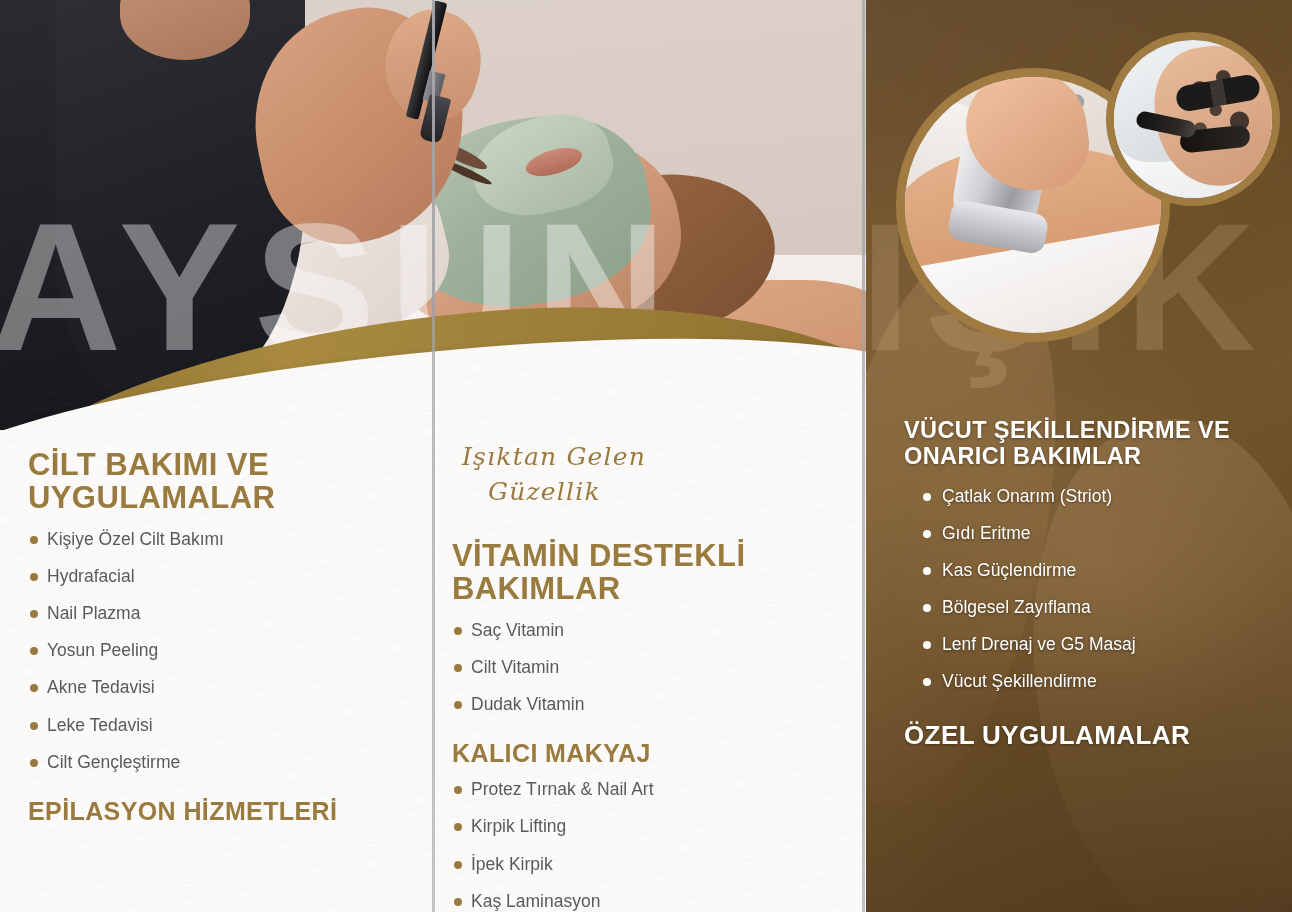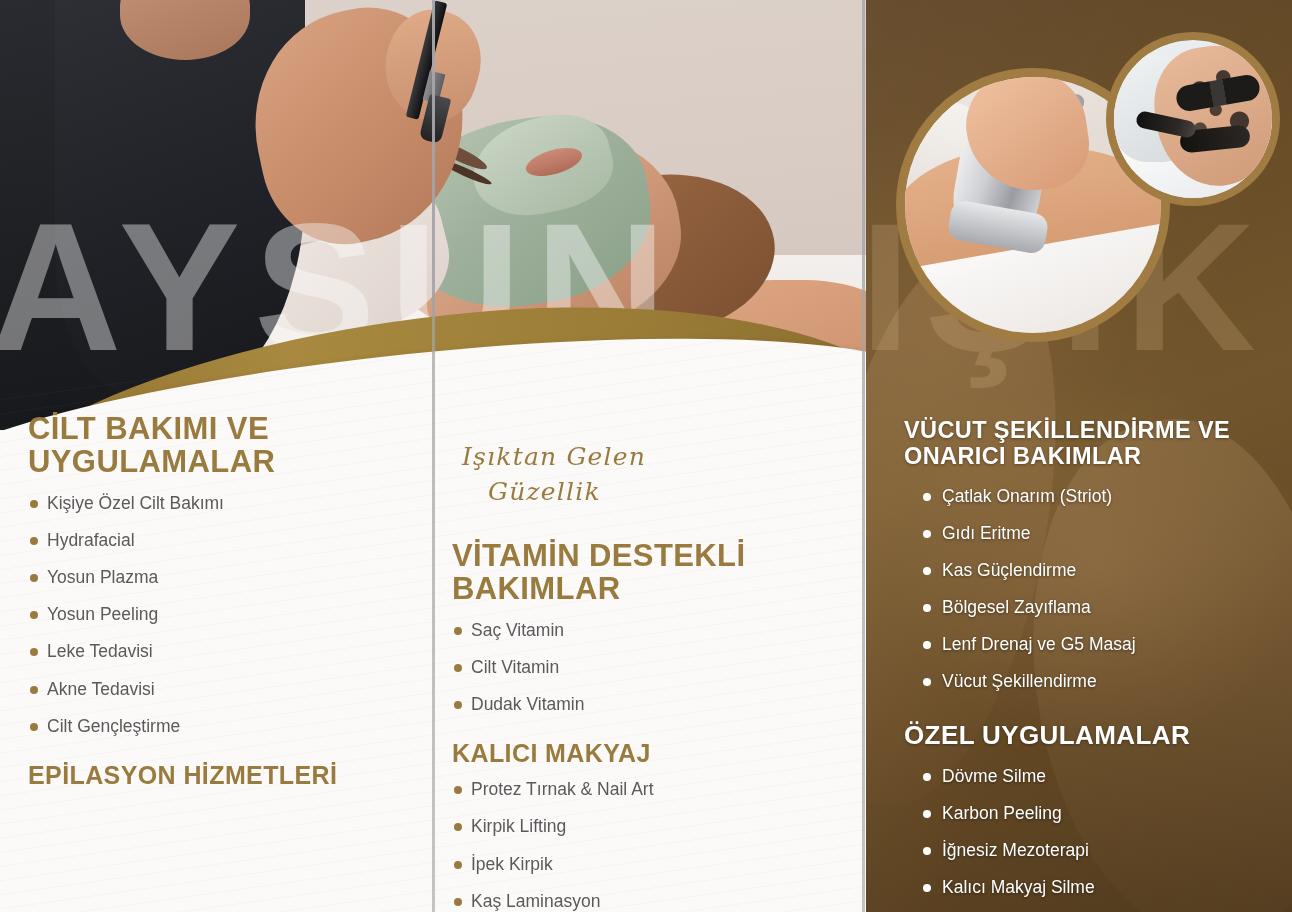--- a/index.html
+++ b/index.html
@@ -79,21 +79,21 @@
     background:linear-gradient(96deg,#8a6c2e 0%,#a8893f 35%,#9a7c37 70%,#876a2c 100%);
     border-radius:58% 48% 0 0 / 78% 70% 0 0;transform:rotate(-5.2deg);}
   .whitepanel{position:absolute;left:-80px;top:352px;width:1040px;height:620px;
     background:#fbfaf8;border-radius:56% 46% 0 0 / 16% 13% 0 0;transform:rotate(-5deg);
     box-shadow:0 -2px 4px rgba(0,0,0,.04);}
   .wavetex{position:absolute;left:0;top:0;width:1040px;height:620px;opacity:.55;
     background-image:repeating-linear-gradient(-3deg,rgba(0,0,0,0) 0px,rgba(0,0,0,0) 13px,rgba(150,140,128,.085) 13px,rgba(150,140,128,.085) 14px);}
 
   
   .col{position:absolute;z-index:8;}
-  .col-left{left:28px;top:412px;width:380px;}
+  .col-left{left:28px;top:448px;width:380px;}
   .col-mid{left:452px;top:440px;width:392px;}
 
   .h-gold{color:#9a7b3f;font-weight:700;letter-spacing:.4px;line-height:1.08;
     text-transform:uppercase;}
   .h1{font-size:31px;margin:0 0 14px 0;}
   .h2{font-size:25px;margin:26px 0 12px 0;}
   ul.svc{list-style:none;margin:0;padding:0;}
   ul.svc li{position:relative;padding-left:19px;margin:0 0 17px 0;
     font-size:17.5px;color:#5a5a5c;line-height:1.15;}
   ul.svc li::before{content:"";position:absolute;left:2px;top:7px;width:8px;height:8px;
@@ -223,24 +223,24 @@
     <div class="whitepanel">
       <div class="wavetex"></div>
     </div>
 
     <div class="col col-left">
 
       <h1 class="h-gold h1">CİLT BAKIMI VE UYGULAMALAR</h1>
       <ul class="svc">
         <li>Kişiye Özel Cilt Bakımı</li>
         <li>Hydrafacial</li>
-        <li>Yosun Plazma</li>
+        <li>Nail Plazma</li>
         <li>Yosun Peeling</li>
+        <li>Akne Tedavisi</li>
         <li>Leke Tedavisi</li>
-        <li>Akne Tedavisi</li>
         <li>Cilt Gençleştirme</li>
       </ul>
 
       <h2 class="h-gold h2">EPİLASYON HİZMETLERİ</h2>
     </div>
 
     <div class="col col-mid">
 
       <div class="script">
         <span>Işıktan Gelen</span>
@@ -301,25 +301,19 @@
       <ul class="svc-w">
         <li>Çatlak Onarım (Striot)</li>
         <li>Gıdı Eritme</li>
         <li>Kas Güçlendirme</li>
         <li>Bölgesel Zayıflama</li>
         <li>Lenf Drenaj ve G5 Masaj</li>
         <li>Vücut Şekillendirme</li>
       </ul>
 
       <h2 class="h-white rh2">ÖZEL UYGULAMALAR</h2>
-      <ul class="svc-w">
-        <li>Dövme Silme</li>
-        <li>Karbon Peeling</li>
-        <li>İğnesiz Mezoterapi</li>
-        <li>Kalıcı Makyaj Silme</li>
-      </ul>
     </div>
   </div>
 
   <div class="vdiv d1"></div>
   <div class="vdiv d2"></div>
 
 </div>
 
 </body></html>

